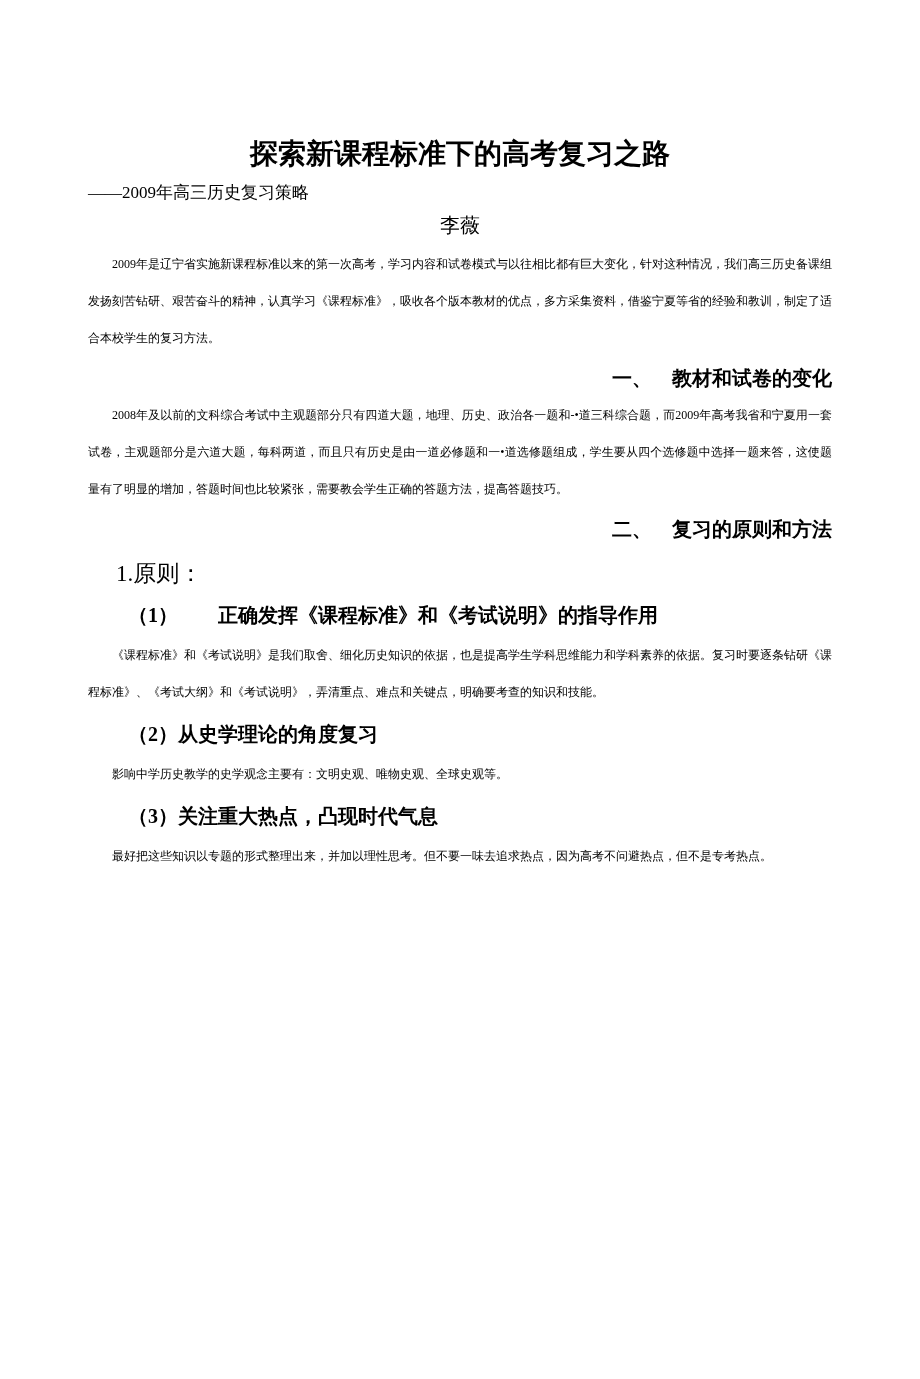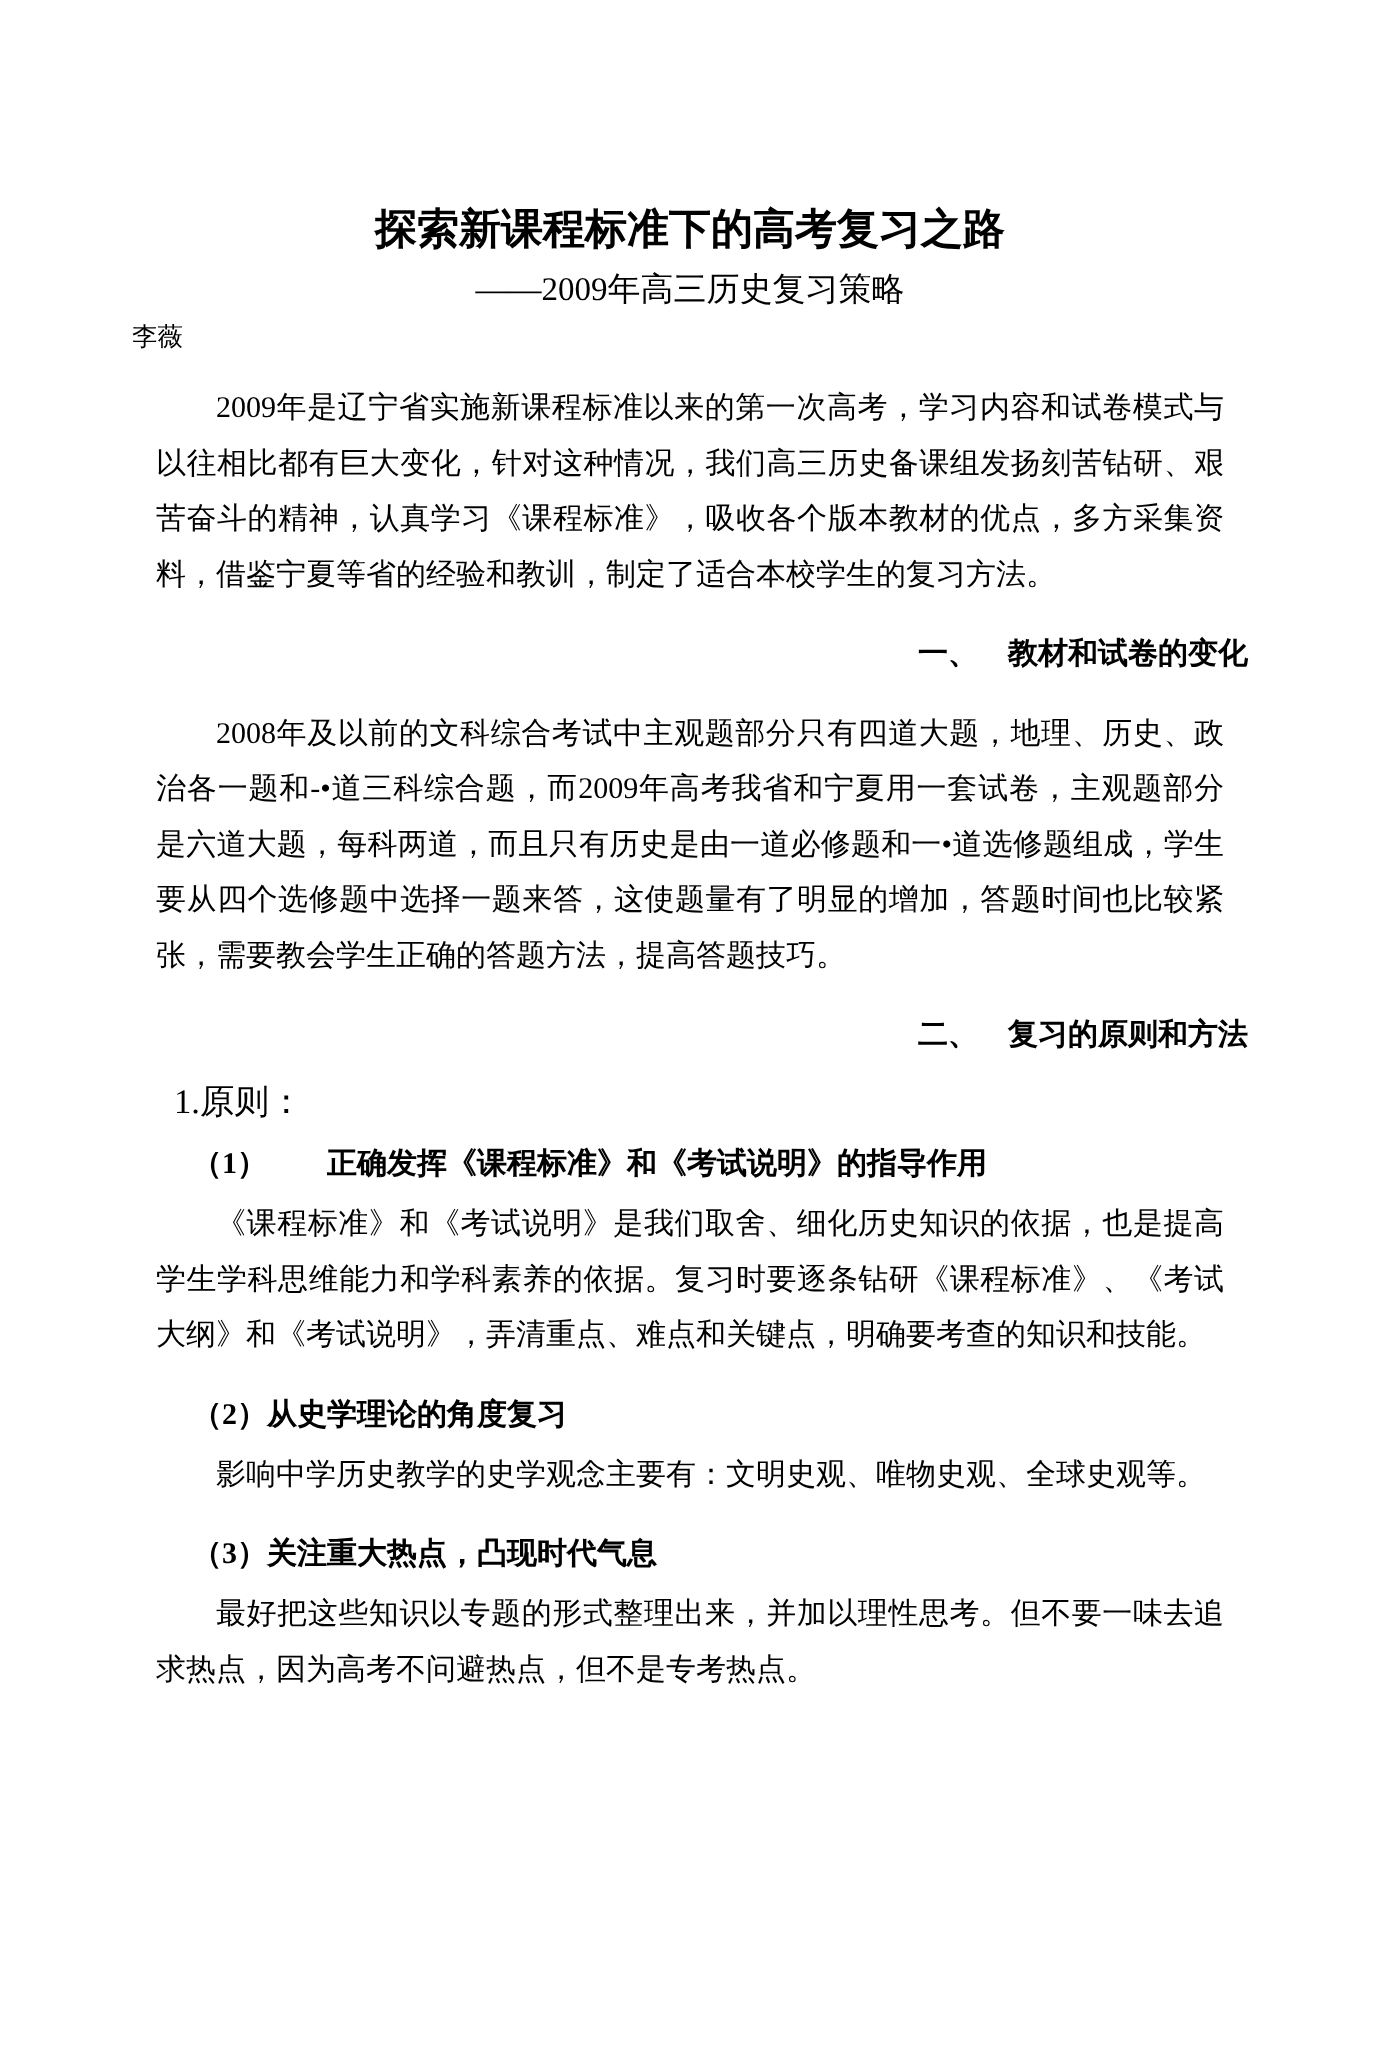--- a/index.html
+++ b/index.html
@@ -20,36 +20,37 @@
     overflow: hidden;
   }
   .doc-title {
     font-size: 28px;
     font-weight: 700;
     text-align: center;
     line-height: 36px;
     margin: 0 0 8px 0;
   }
   .doc-subtitle {
-    font-size: 22px;
-    text-align: center;
+    font-size: 17px;
+    text-align: left;
     line-height: 26px;
     margin: 0 0 6px 0;
   }
   .doc-author {
-    font-size: 17px;
+    font-size: 20px;
+    text-align: center;
     line-height: 26px;
     margin: 0 0 8px 0;
   }
   .para {
-    font-size: 20px;
+    font-size: 12px;
     line-height: 37px;
     text-align: justify;
     text-indent: 2em;
-    margin: 16px;
+    margin: 0;
   }
   .section-heading {
     font-size: 20px;
     font-weight: 700;
     font-family: "Liberation Sans", "DejaVu Sans", sans-serif;
     line-height: 37px;
     margin: 3px 0 0 0;
     text-align: right;
   }
   .principle-label {

